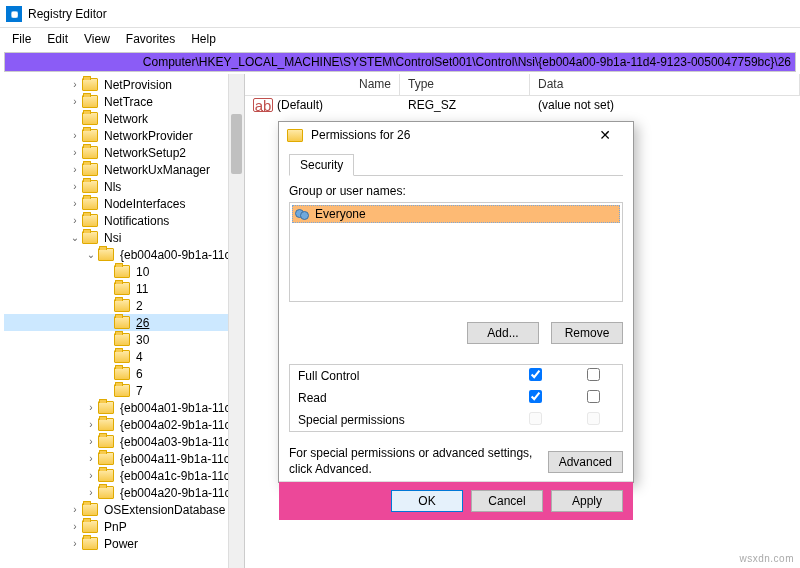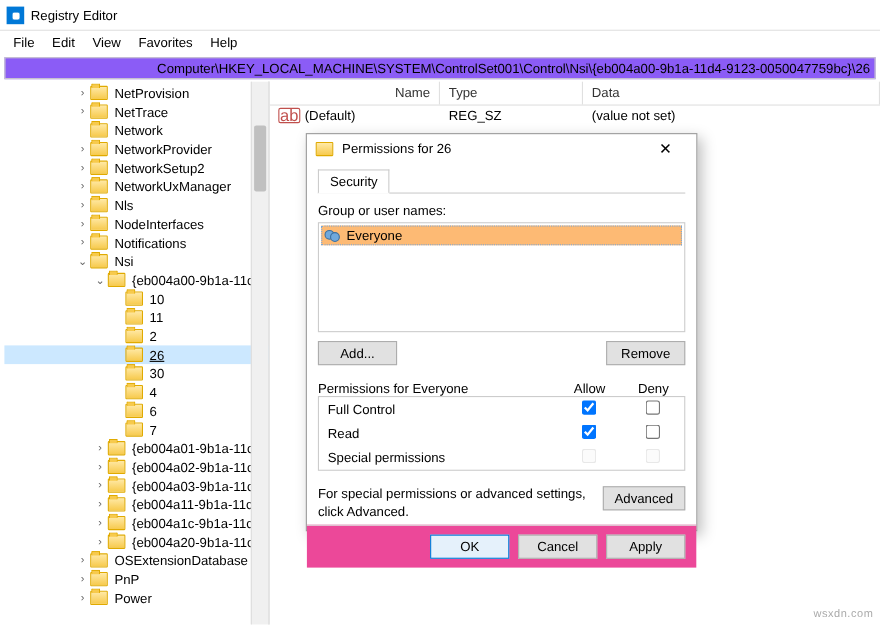--- a/index.html
+++ b/index.html
@@ -38,31 +38,31 @@
 .dlg-body { flex:1; padding: 4px 10px 0 10px; display:flex; flex-direction:column; }
 .tabstrip { height: 24px; display:flex; align-items:flex-end; border-bottom:1px solid #ccc; margin-bottom:6px; }
 .tab { border:1px solid #ccc; border-bottom:1px solid #fff; background:#fff; padding:3px 10px; margin-bottom:-1px; }
 .group-label { margin: 2px 0 4px 0; }
 .listbox { border:1px solid #ccc; height: 100px; background:#fff; padding:2px; }
 .listbox-item { display:flex; align-items:center; padding:1px 2px; }
 .listbox-item.sel { background:#fdba74; border:1px dotted #7aa7d8; }
 .users-icon { width:16px; height:14px; margin-right:4px; position:relative; }
 .users-icon::before, .users-icon::after { content:""; position:absolute; width:7px; height:7px; border-radius:50%; background:#6fa8dc; border:1px solid #3b6fa0; }
 .users-icon::before { left:0; top:2px; } .users-icon::after { left:5px; top:4px; }
-.btnrow { display:flex; justify-content:space-between; gap:26px; margin:8px 0; }
+.btnrow { display:flex; justify-content:flex-end; gap:12px; margin:20px 0; }
 .btn { min-width:72px; height:22px; border:1px solid #adadad; background:#e1e1e1; padding:0 10px; cursor:default; }
 .btn.def { border:1px solid #0078d7; background:#e5f1fb; }
 .perm-head { display:flex; margin-top:6px; }
 .perm-head .ph1 { flex:1; } .perm-head .ph2, .perm-head .ph3 { width:58px; text-align:center; }
 .perm-table { border:1px solid #ccc; }
 .perm-row { display:flex; align-items:center; height:22px; }
 .perm-row .pc1 { flex:1; padding-left:8px; } .perm-row .pc2, .perm-row .pc3 { width:58px; text-align:center; }
 input[type=checkbox] { width:13px; height:13px; }
 input[type=checkbox]:disabled { opacity:0.5; }
-.advanced-row { display:flex; align-items:flex-start; margin:14px 0 4px 0; gap:10px; }
+.advanced-row { display:flex; align-items:center; margin:14px 0 4px 0; gap:10px; }
 .advanced-text { flex:1; line-height:1.3; }
 .dlg-footer { border-top:1px solid #ddd; padding:8px 10px; display:flex; justify-content:flex-end; gap:8px; background:#ec4899; }
 .watermark { position:absolute; right:6px; bottom:4px; font-size:10px; color:#aaa; letter-spacing:0.5px; }
 </style>
 </head>
 <body>
 
 <div class="titlebar">
   <span class="titlebar-icon"></span>
   <span class="titlebar-text">Registry Editor</span>
@@ -263,25 +263,20 @@
     <div class="listbox">
       <div class="listbox-item sel">
         <span class="users-icon"></span>
         <span>Everyone</span>
       </div>
     </div>
     <div class="btnrow">
       <button class="btn">Add...</button>
       <button class="btn">Remove</button>
     </div>
-    <div class="perm-head">
-      <div class="ph1">Permissions for Everyone</div>
-      <div class="ph2">Allow</div>
-      <div class="ph3">Deny</div>
-    </div>
     <div class="perm-table" id="perm-table">
         <div class="perm-row">
           <div class="pc1">Full Control</div>
           <div class="pc2"><input type="checkbox" checked="" style=""></div>
           <div class="pc3"><input type="checkbox" style=""></div>
         </div>
         <div class="perm-row">
           <div class="pc1">Read</div>
           <div class="pc2"><input type="checkbox" checked="" style=""></div>
           <div class="pc3"><input type="checkbox" style=""></div>

